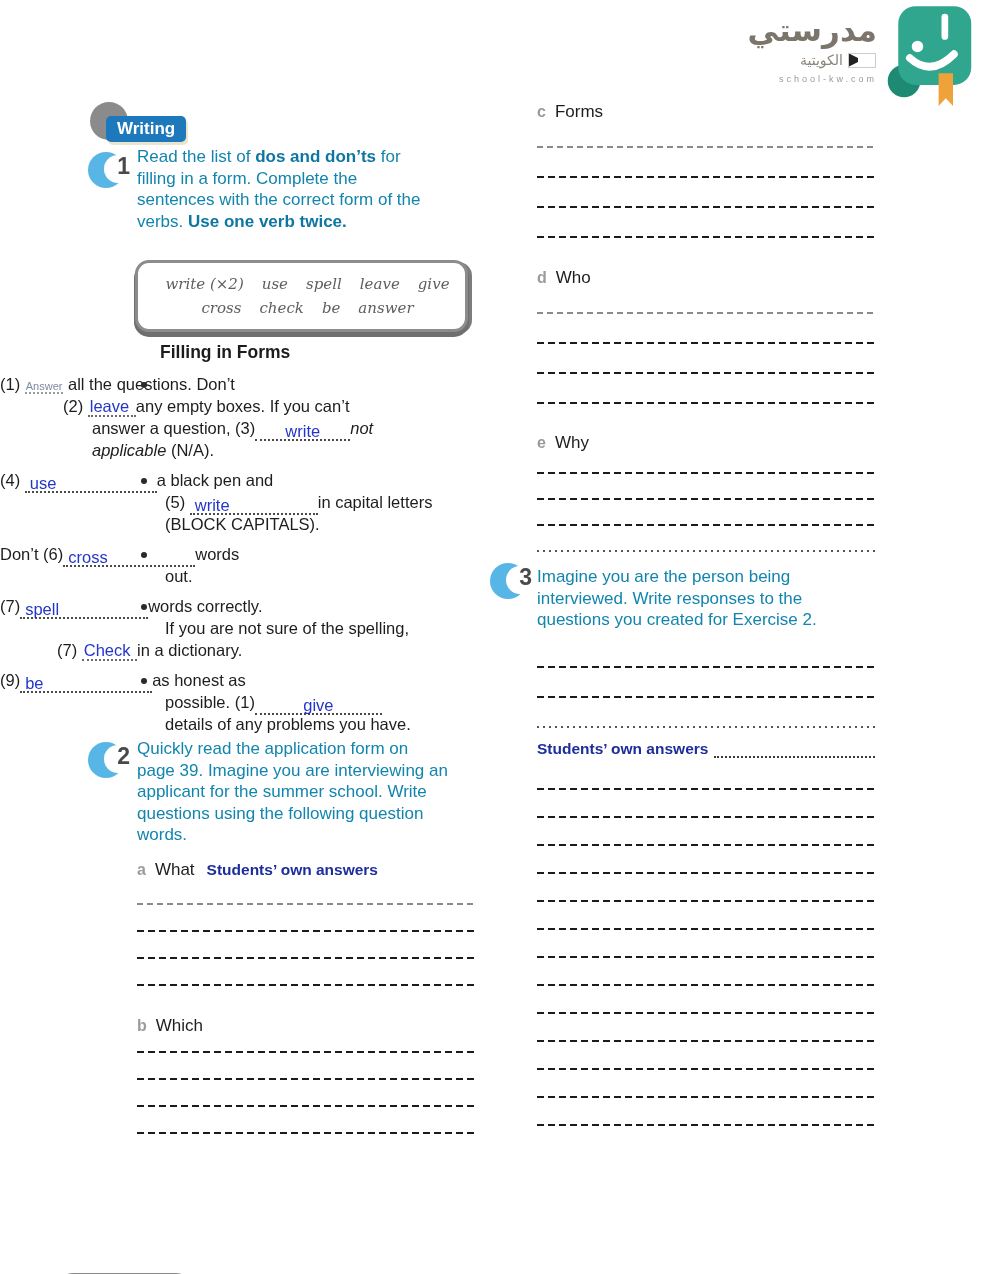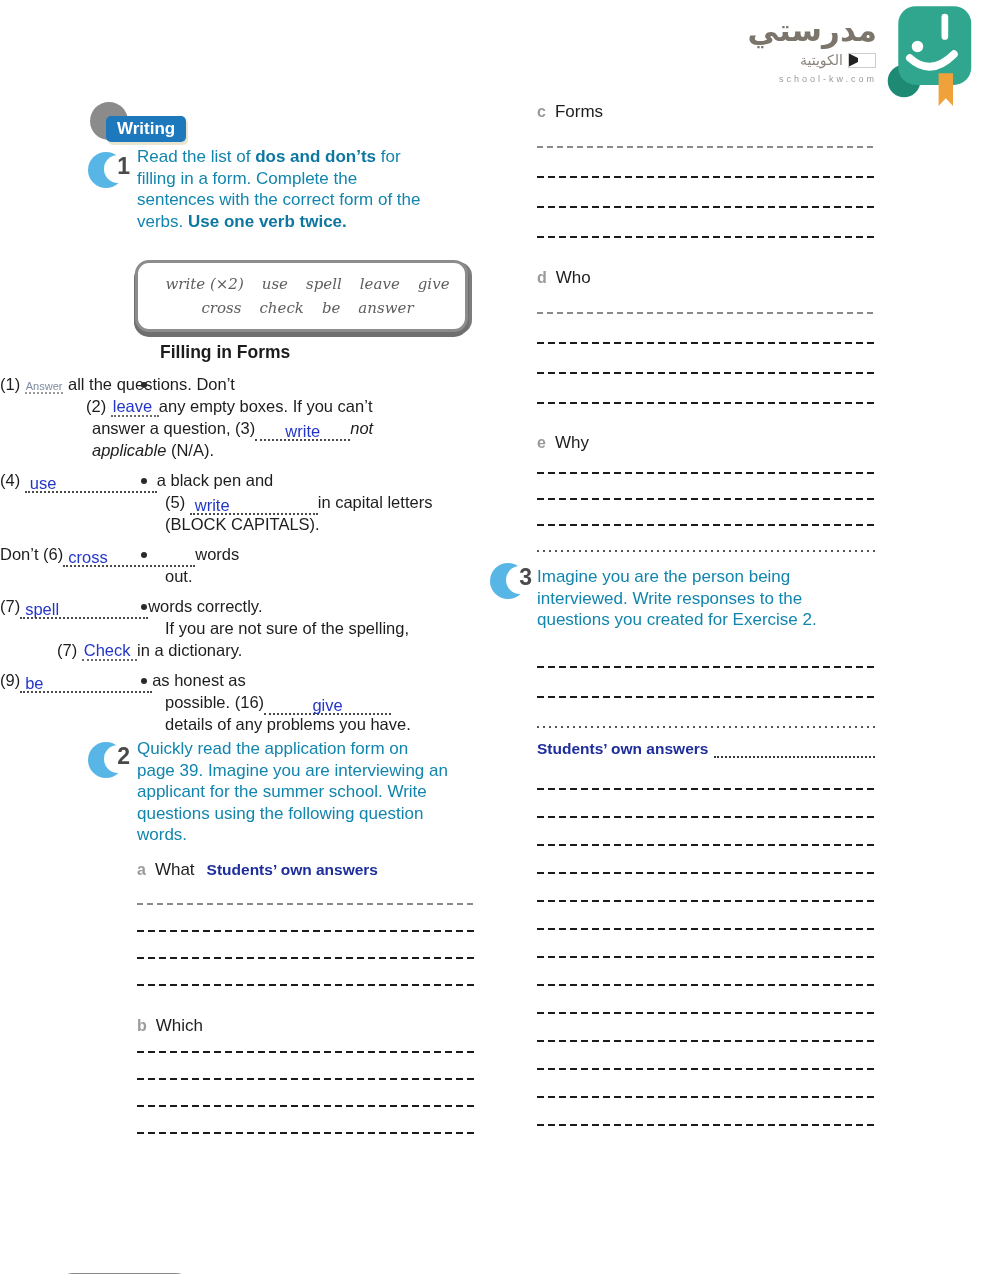--- a/index.html
+++ b/index.html
@@ -42,21 +42,21 @@
   .forms-title{position:absolute;left:152px;top:334px;margin:8px;font-size:17.5px;font-weight:600;color:#1c1c1c;}
 
   
   .bullets{position:absolute;left:0;top:373px;width:500px;font-size:16.5px;}
   .bln{position:relative;height:22px;line-height:22px;white-space:nowrap;}
   .bln.gap{margin-top:8px;}
   .ind-b{}
   .ind-b::before{content:'';position:absolute;left:141px;top:9px;width:6px;height:6px;border-radius:50%;background:#2a2a2a;}
   .ind-n{padding-left:165px;}
   .ind-m{padding-left:92px;}
-  .ind-o1{padding-left:86px;}
+  .ind-o1{padding-left:63px;}
   .ind-o2{padding-left:57px;}
   .it{font-style:italic;}
   .ans{color:#2336c9;border-bottom:2px dotted #6a6a6a;padding:0 2px;}
   .ans-small{color:#7d8aa0;font-size:11px;border-bottom:2px dotted #9a9a9a;padding:0 1px;}
   .blank{display:inline-block;color:#2336c9;border-bottom:2px dotted #4a4a4a;height:20px;vertical-align:-3px;
         line-height:20px;box-sizing:border-box;}
   .blank.l{text-align:left;padding-left:5px;}
   .blank.c{text-align:center;}
 
   
@@ -136,21 +136,21 @@
       <div class="bln ind-m"><span class="it">applicable</span><span> (N/A).</span></div>
       <div class="bln ind-b gap"><span>(4) </span><span class="blank l" style="width: 132px;">use</span><span>a black pen and</span></div>
       <div class="bln ind-n"><span>(5) </span><span class="blank l" style="width: 128px;">write</span><span>in capital letters</span></div>
       <div class="bln ind-n"><span>(BLOCK CAPITALS).</span></div>
       <div class="bln ind-b gap"><span>Don’t (6)</span><span class="blank l" style="width: 132px;">cross</span><span>words</span></div>
       <div class="bln ind-n"><span>out.</span></div>
       <div class="bln ind-b gap"><span>(7)</span><span class="blank l" style="width: 128px;">spell</span><span>words correctly.</span></div>
       <div class="bln ind-n"><span>If you are not sure of the spelling,</span></div>
       <div class="bln ind-o2"><span>(7) </span><span class="ans">Check </span><span>in a dictionary.</span></div>
       <div class="bln ind-b gap"><span>(9)</span><span class="blank l" style="width: 132px;">be</span><span>as honest as</span></div>
-      <div class="bln ind-n"><span>possible. (16)</span><span class="blank c" style="width: 127px;">give</span></div>
+      <div class="bln ind-n"><span>possible. (1)</span><span class="blank c" style="width: 127px;">give</span></div>
       <div class="bln ind-n"><span>details of any problems you have.</span></div>
     </div>
 
   <div class="ex-num" style="left:88px;top:742px;">
     <span class="cres"></span>
     <span class="num">2</span>
   </div>
   <p class="ex-text" style="left:137px;top:738px;width:312px;">Quickly read the application form on page 39. Imagine you are interviewing an applicant for the summer school. Write questions using the following question words.</p>
 
   <div class="qa" style="left:137px;top:860px;">

